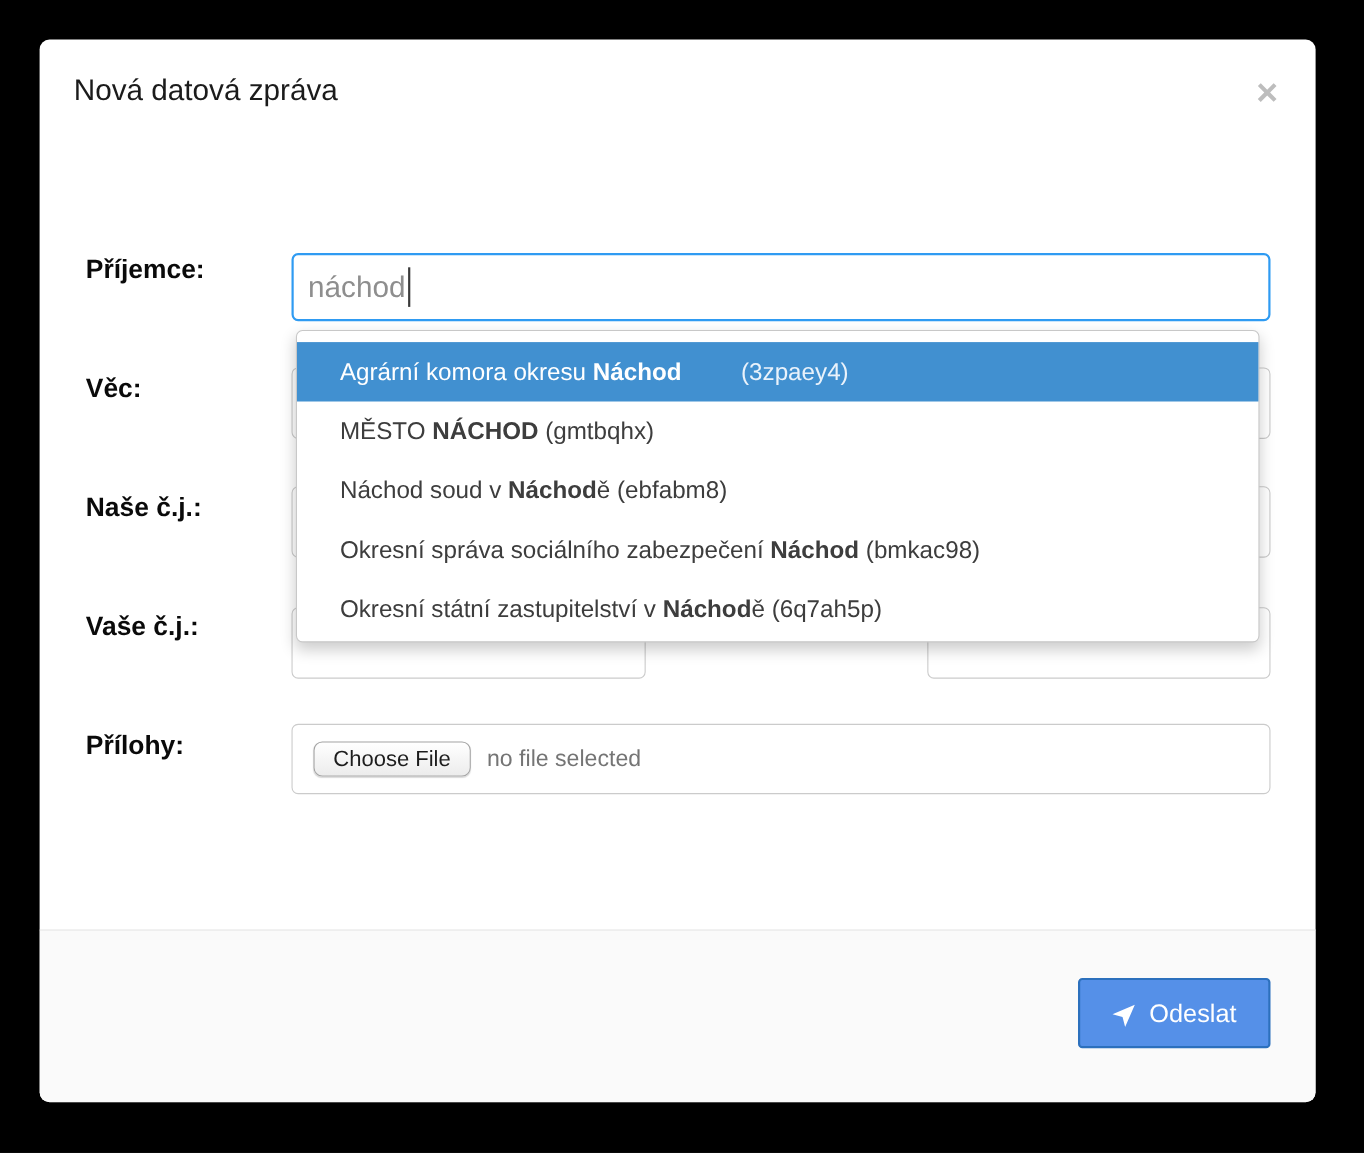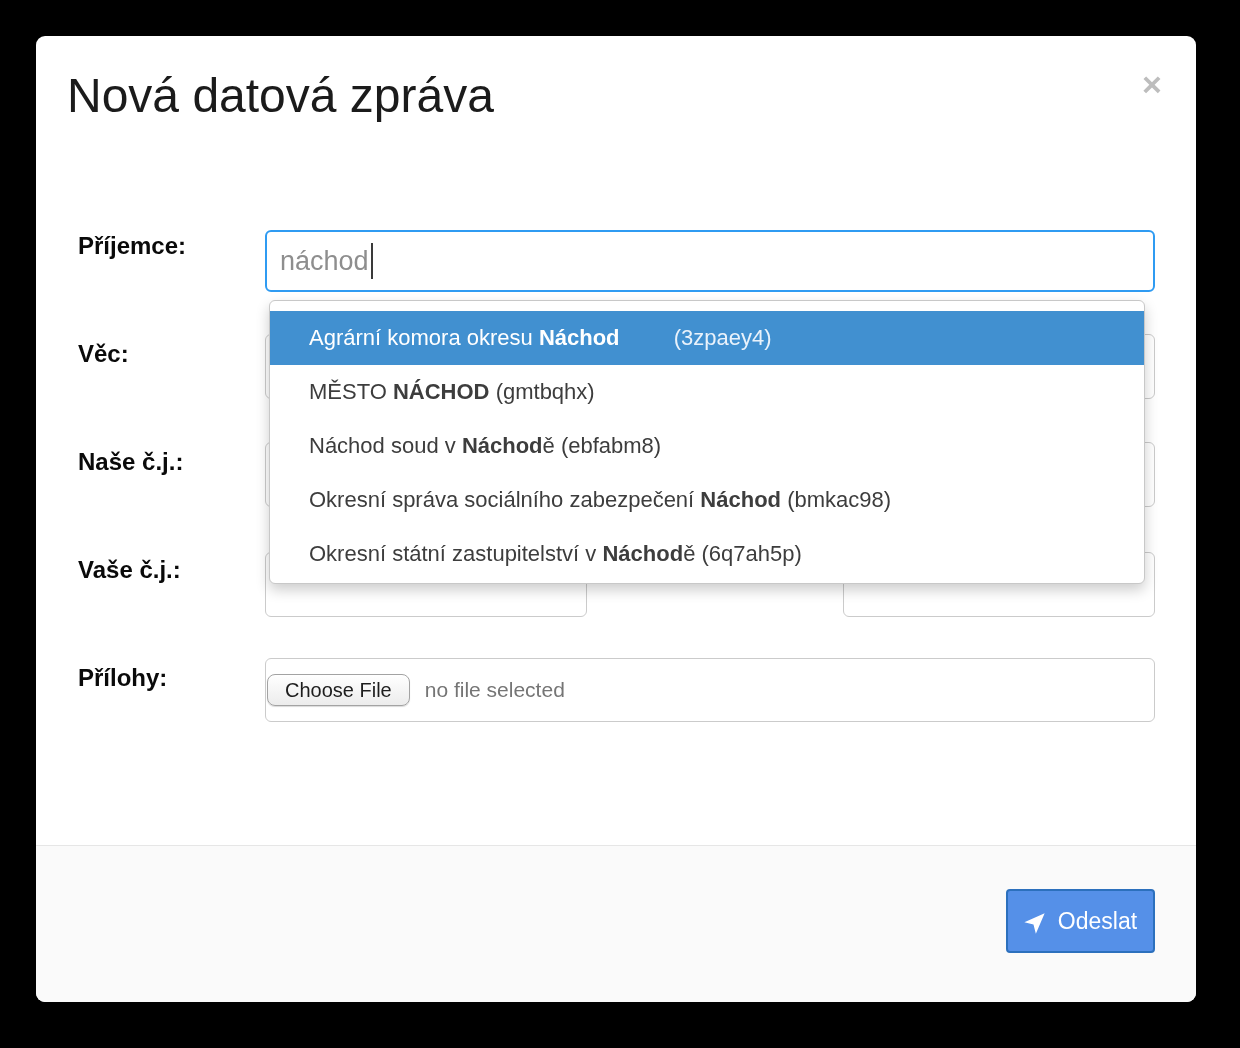--- a/index.html
+++ b/index.html
@@ -18,21 +18,21 @@
     width: 1160px;
     height: 966px;
     background: #ffffff;
     border-radius: 9px;
     overflow: hidden;
   }
   .modal-title {
     position: absolute;
     left: 31px;
     top: 30px;
-    font-size: 48px;
+    font-size: 27px;
     line-height: 1.25;
     color: #1b1b1b;
   }
   .close-btn {
     position: absolute;
     right: 24px;
     top: 28px;
     width: 40px;
     height: 40px;
     border: none;
@@ -128,21 +128,21 @@
     left: 229px;
     top: 622px;
     width: 890px;
     height: 64px;
     box-sizing: border-box;
     border: 1px solid #cbcbcb;
     border-radius: 6px;
     background: #ffffff;
     display: flex;
     align-items: center;
-    padding: 0 1px;
+    padding: 0 19px;
   }
   .choose-file-btn {
     height: 32px;
     padding: 0 17px;
     border: 1px solid #a3a3a3;
     border-radius: 8px;
     background: linear-gradient(#ffffff, #ececec);
     box-shadow: 0 1px 1px rgba(0,0,0,0.15);
     font-size: 20px;
     color: #1d1d1d;
@@ -163,21 +163,21 @@
     width: 100%;
     height: 157px;
     box-sizing: border-box;
     background: #fafafa;
     border-top: 1px solid #e6e6e6;
   }
   .send-btn {
     position: absolute;
     right: 41px;
     top: 43px;
-    width: 149px;
+    width: 175px;
     height: 64px;
     box-sizing: border-box;
     background: var(--send_button, #5590e8);
     border: 2px solid var(--send_button_border, #2c70bd);
     border-radius: 4px;
     color: #ffffff;
     font-size: 23px;
     font-family: "Liberation Sans", sans-serif;
     display: flex;
     align-items: center;

